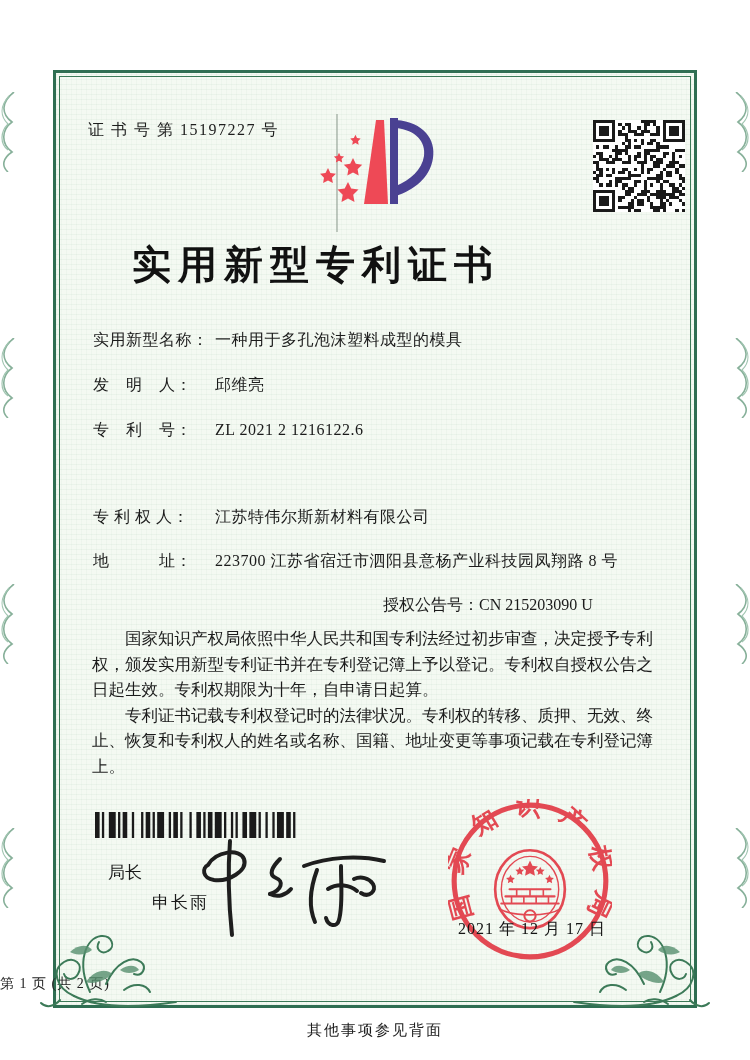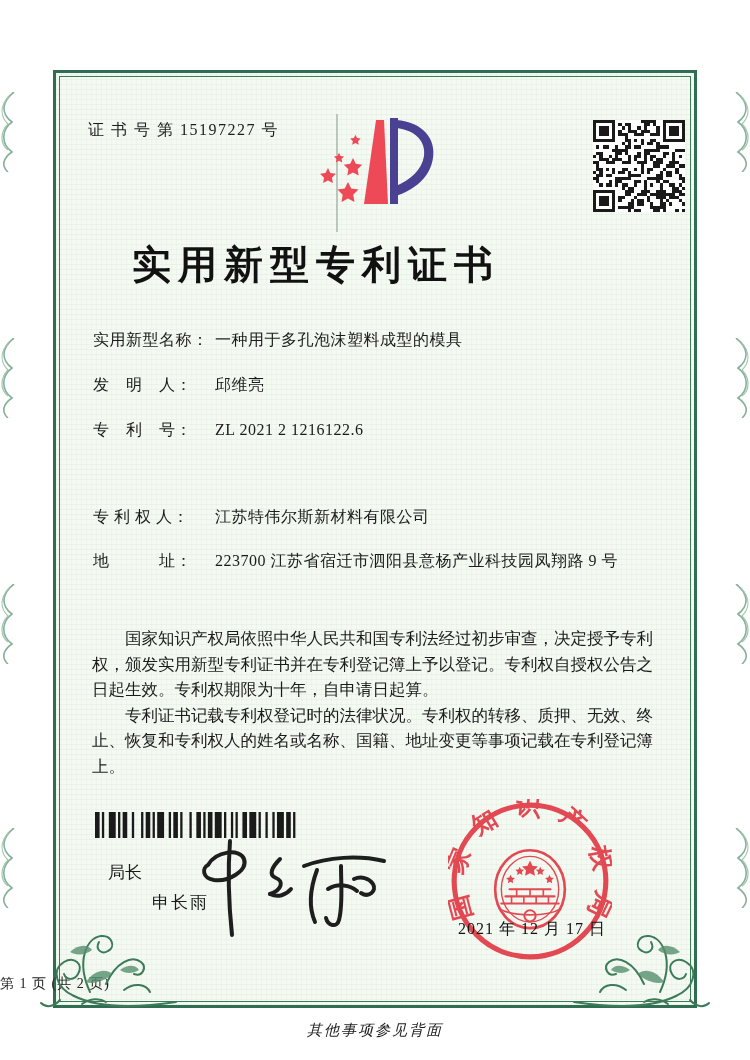--- a/index.html
+++ b/index.html
@@ -35,21 +35,21 @@
     left:92px;top:626px;width:568px;font-size:16.5px;line-height:25.5px;color:#1b1b1b;
   }
   .body-text p{margin:0;text-indent:2em;}
   .barcode{left:95px;top:812px;width:205px;height:26px;}
   .signer-title{left:108px;top:861px;font-size:17px;color:#1b1b1b;}
   .signer-name{left:108px;top:891px;font-size:17px;letter-spacing:2px;color:#1b1b1b;margin-left:44px;}
   .signature{left:188px;top:833px;width:212px;height:108px;}
   .seal{left:448px;top:799px;width:164px;height:164px;z-index:3;}
   .seal-date{left:458px;top:919px;font-size:16px;letter-spacing:1px;color:#141414;z-index:4;}
   .page-info{left:0;top:975px;width:612px;text-align:left;font-size:14px;letter-spacing:1px;color:#222;}
-  .footer-note{left:0;top:1021px;width:750px;text-align:center;font-size:15px;letter-spacing:2px;color:#1b1b1b;font-style:italic;}
+  .footer-note{left:0;top:1021px;width:750px;text-align:center;font-size:15px;letter-spacing:2px;color:#1b1b1b;}
   .flourish{width:142px;height:92px;z-index:2;}
   .flourish-bl{left:36px;top:922px;}
   .flourish-br{left:572px;top:922px;transform:scaleX(-1);}
   .edge-curl{width:20px;height:80px;opacity:0.75;z-index:1;}
   .edge-left{left:-4px;}
   .edge-right{left:734px;transform:scaleX(-1);}
 </style>
 </head>
 <body>
 
@@ -459,23 +459,26 @@
   <div class="abs field-row" style="top:375px">
     <span class="field-label">发　明　人：</span><span class="field-value">邱维亮</span>
   </div>
   <div class="abs field-row" style="top:420px">
     <span class="field-label">专　利　号：</span><span class="field-value">ZL 2021 2 1216122.6</span>
   </div>
   <div class="abs field-row" style="top:507px">
     <span class="field-label">专 利 权 人：</span><span class="field-value">江苏特伟尔斯新材料有限公司</span>
   </div>
   <div class="abs field-row" style="top:551px">
-    <span class="field-label">地　　　址：</span><span class="field-value">223700 江苏省宿迁市泗阳县意杨产业科技园凤翔路 9 号</span>
-  </div>
-
+    <span class="field-label">地　　　址：</span><span class="field-value">223700 江苏省宿迁市泗阳县意杨产业科技园凤翔路 8 号</span>
+  </div>
+
+  <div class="abs field-row grant-no" style="top:595px">
+    <span>授权公告号：</span><span>CN 215203090 U</span>
+  </div>
 
   <div class="abs body-text">
     <p>国家知识产权局依照中华人民共和国专利法经过初步审查，决定授予专利权，颁发实用新型专利证书并在专利登记簿上予以登记。专利权自授权公告之日起生效。专利权期限为十年，自申请日起算。</p>
     <p>专利证书记载专利权登记时的法律状况。专利权的转移、质押、无效、终止、恢复和专利权人的姓名或名称、国籍、地址变更等事项记载在专利登记簿上。</p>
   </div>
 
   <svg class="abs barcode" viewBox="0 0 205 26" preserveAspectRatio="none">
     <g id="barcode-bars" fill="#1a1a1a">
         <rect x="0.00" y="0" width="4.61" height="26"></rect>
         <rect x="6.91" y="0" width="2.30" height="26"></rect>

